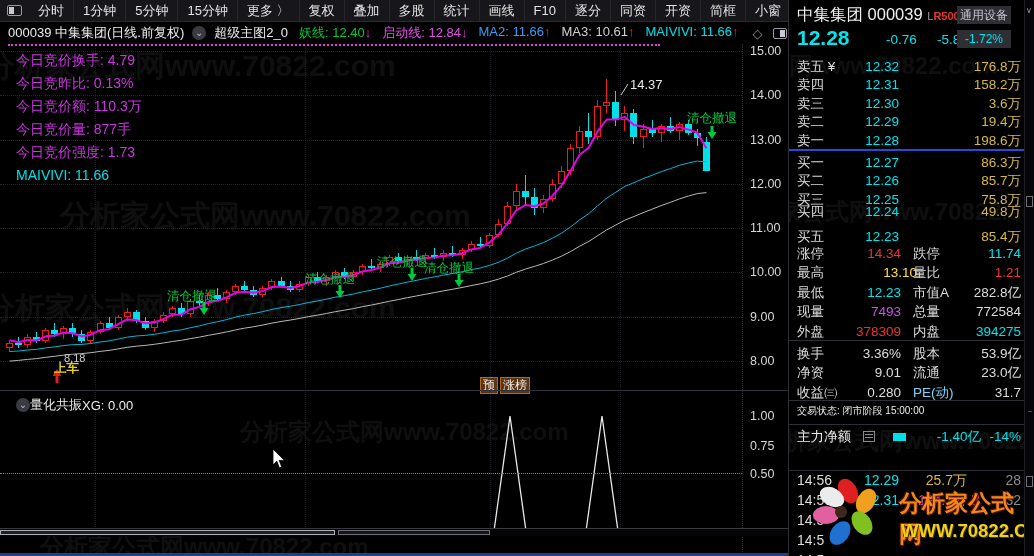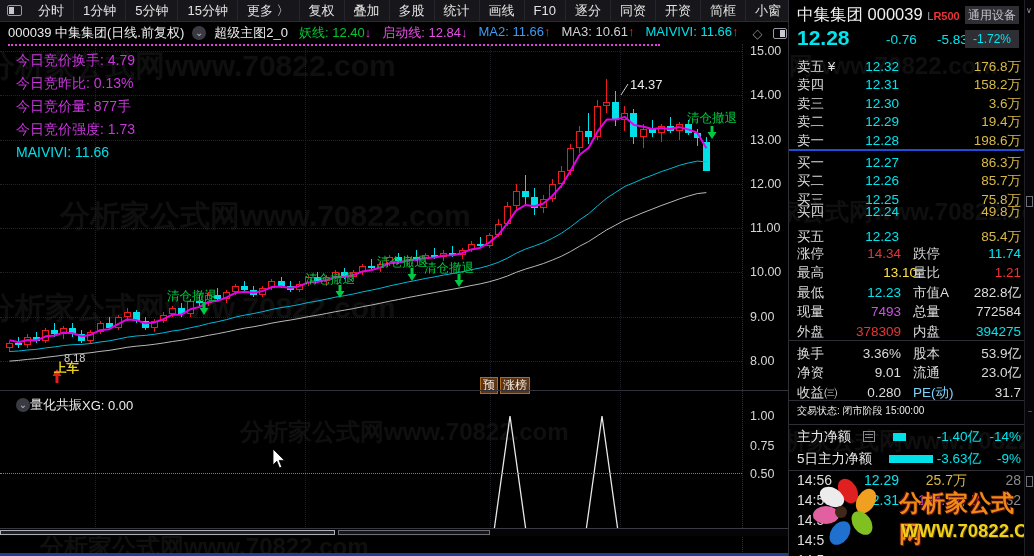--- a/index.html
+++ b/index.html
@@ -50,21 +50,21 @@
   .thumbA{position:absolute;left:0;top:1px;width:335px;height:5px;background:#1f1f26;border:1px solid #aeaeb6;}
   .thumbB{position:absolute;left:338px;top:1px;width:152px;height:5px;background:#14141a;border:1px solid #6e6e76;}
   .xaxis{position:absolute;left:0;top:536px;width:788px;height:17px;background:#0c0c10;font-size:12px;color:#c9c9c9;}
   .xlab{position:absolute;top:1px;}
   .period-box{position:absolute;left:727px;top:0;width:44px;height:17px;border-left:1px solid #55555d;
               border-right:1px solid #55555d;text-align:center;color:#e0e0e0;}
   .blue-bottom{position:absolute;left:0;top:553px;width:1034px;height:3px;background:#1c3f8f;}
   
   .rpanel{position:absolute;left:788px;top:0;width:236px;height:556px;background:#000;border-left:1px solid #2e2e36;overflow:hidden;font-size:13.5px;}
   .rp-abs{position:absolute;white-space:nowrap;}
-  .indu-box{position:absolute;left:176px;width:54px;height:18px;background:#2e2e34;color:#c4c4cc;
+  .indu-box{position:absolute;left:168px;width:54px;height:18px;background:#2e2e34;color:#c4c4cc;
             font-size:12px;text-align:center;line-height:18px;}
   .qrow,.srow,.trow,.frow{position:absolute;left:0;width:236px;height:19px;line-height:19px;}
   .qrow span,.srow span,.trow span,.frow span{position:absolute;}
   .divline{position:absolute;left:0;width:236px;border-top:1px solid #2e2e36;}
   .bluediv{position:absolute;left:0;top:149px;width:236px;height:2px;background:#1e4fd6;}
   .flow-ico{position:absolute;left:74px;top:4px;width:12px;height:11px;border:1px solid #8a8a92;}
   .flow-ico i{display:block;height:0;border-top:1px solid #8a8a92;margin:2px 1px 0 1px;}
   .cyan-sq{position:absolute;left:104px;top:6px;width:13px;height:8px;background:#00e0e8;}
   .cyan-bar{position:absolute;left:100px;top:6px;width:44px;height:8px;background:#00e0e8;}
   
@@ -288,20 +288,21 @@
         <div class="sig" style="left: 687px; top: 110px;">清仓撤退</div>
         <div class="peak" style="left: 630px; top: 77px;">14.37</div>
         <div class="buy-note" style="left: 64px; top: 352px;">8.18</div>
         <div class="buy-mark" style="left: 54px; top: 360px;">上车</div>
         <div class="badge" style="left: 480px; top: 377px;">预</div>
         <div class="badge" style="left: 500px; top: 377px;">涨榜</div>
       </div>
     <div class="lstats" id="left-stats">
         <div>今日竞价换手:  4.79</div>
         <div>今日竞昨比:  0.13%</div>
+        <div>今日竞价额:  110.3万</div>
         <div>今日竞价量:  877手</div>
         <div>今日竞价强度:  1.73</div>
         <div class="mv">MAIVIVI:  11.66</div>
       </div>
     <div class="axis-split"></div>
     <div id="price-labels">
         <div class="pricelab" style="top: 44px;">15.00</div>
         <div class="pricelab" style="top: 88.2857px;">14.00</div>
         <div class="pricelab" style="top: 132.571px;">13.00</div>
         <div class="pricelab" style="top: 176.857px;">12.00</div>
@@ -503,26 +504,20 @@
     <div class="frow" style="top:427px;">
       <span style="left:8px;color:#ececec;">主力净额</span>
       <span class="flow-ico">
           <i></i>
           <i></i>
         </span>
       <span class="cyan-sq"></span>
       <span style="left:126px;width:66px;text-align:right;color:#00e5ee;">-1.40亿</span>
       <span style="left:196px;width:36px;text-align:right;color:#00e5ee;">-14%</span>
     </div>
-    <div class="frow" style="top:449px;">
-      <span style="left:8px;color:#ececec;">5日主力净额</span>
-      <span class="cyan-bar"></span>
-      <span style="left:126px;width:66px;text-align:right;color:#00e5ee;">-3.63亿</span>
-      <span style="left:196px;width:36px;text-align:right;color:#00e5ee;">-9%</span>
-    </div>
     <div class="divline" style="top:470px;"></div>
     <div id="tick-rows">
         <div class="trow" style="top: 471px; font-size: 14px;">
           <span style="left: 8px; color: rgb(220, 220, 220);">14:56</span>
           <span style="left: 58px; width: 52px; text-align: right; color: rgb(0, 229, 238);">12.29</span>
           <span style="left: 112px; width: 66px; text-align: right; color: rgb(217, 185, 69);">25.7万</span>
           <span style="left: 182px; color: rgb(232, 53, 53);"></span>
           <span style="left: 200px; width: 32px; text-align: right; color: rgb(138, 138, 146);">28</span>
         </div>
         <div class="trow" style="top: 491px; font-size: 14px;">

